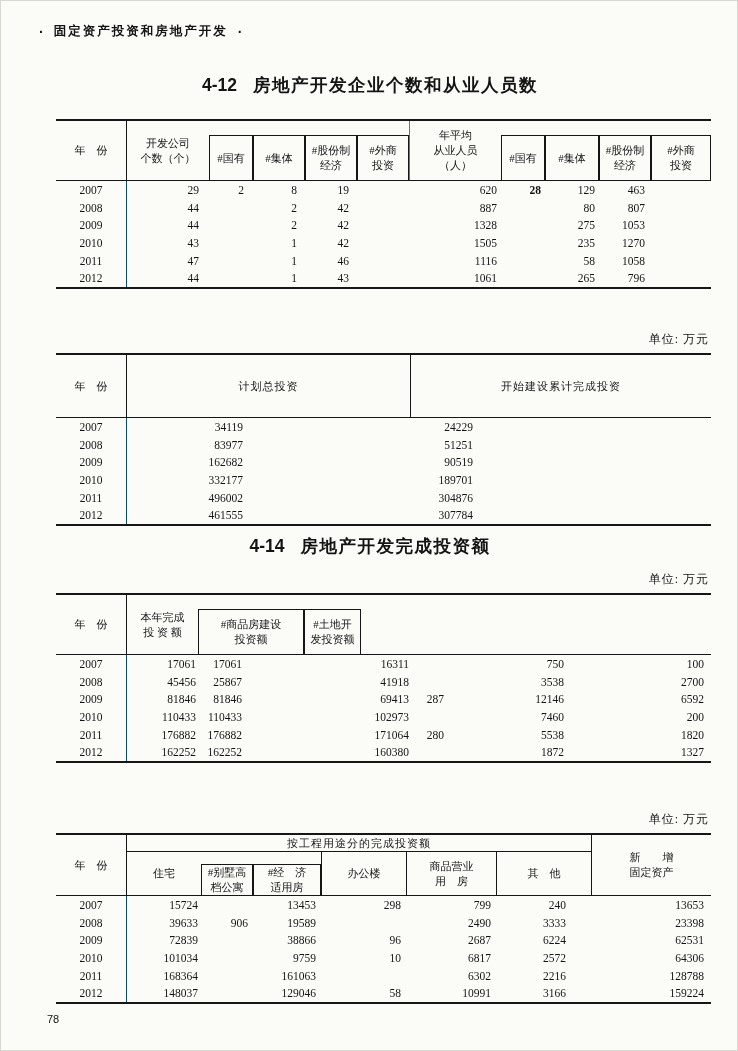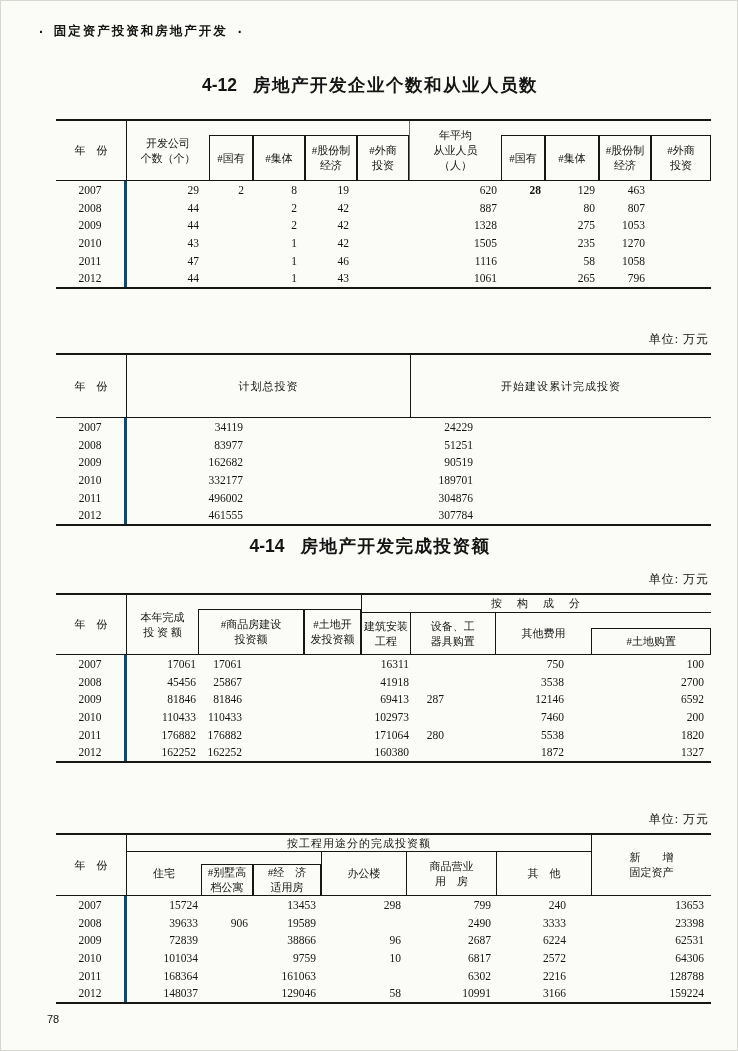--- a/index.html
+++ b/index.html
@@ -50,21 +50,21 @@
     border-bottom:1px solid #161616; letter-spacing:2px; font-size:11px;
   }
   .grow{display:flex; flex:1; align-items:stretch;}
   .bl{border-left:1px solid #161616;}
   .tbody{}
   .trow{display:flex; align-items:stretch; height:17.7px;}
   .tcell{
     box-sizing:border-box; flex:none; display:flex; align-items:center;
     justify-content:flex-end; overflow:visible;
   }
-  .tcell.c0{justify-content:center; border-right:3px solid #0c4a6e;}
+  .tcell.c0{justify-content:center; border-right:1px solid #0c4a6e;}
   
   .t12{top:118px;} .t12 .thead{height:59px;}
   .t12h .h0{width:71px; border-right:1px solid #161616;}
   .t12h .h1{width:82px;}
   .t12h .h2{width:44px;} .t12h .h3{width:52px;} .t12h .h4{width:52px;} .t12h .h5{width:52px;}
   .t12h .h6{width:92px; border-left:1px solid #737373;}
   .t12h .h7{width:44px;} .t12h .h8{width:54px;} .t12h .h9{width:52px;} .t12h .h10{width:60px;}
   .t12h .box{margin-top:14px;}
   .t12 .c0{width:71px;}
   .t12 .c1{width:82px; padding-right:10px;}
@@ -293,31 +293,20 @@
 
   <div class="tbl t14">
     <div class="thead t14h">
       <div class="hc h0">年　份</div>
       <div class="hc h1">本年完成
 投 资 额</div>
       <div class="hc box h2">#商品房建设
 投资额</div>
       <div class="hc box h3">#土地开
 发投资额</div>
-      <div class="grp">
-        <div class="gtitle">按　构　成　分</div>
-        <div class="grow">
-          <div class="hc g0">建筑安装
-工程</div>
-          <div class="hc g1 bl">设备、工
-器具购置</div>
-          <div class="hc g2 bl">其他费用</div>
-          <div class="hc box g3">#土地购置</div>
-        </div>
-      </div>
     </div>
     <div class="tbody">
         <div class="trow">
           <div class="tcell c0">2007</div>
           <div class="tcell c1">17061</div>
           <div class="tcell c2">17061</div>
           <div class="tcell c3"></div>
           <div class="tcell c4">16311</div>
           <div class="tcell c5"></div>
           <div class="tcell c6">750</div>

